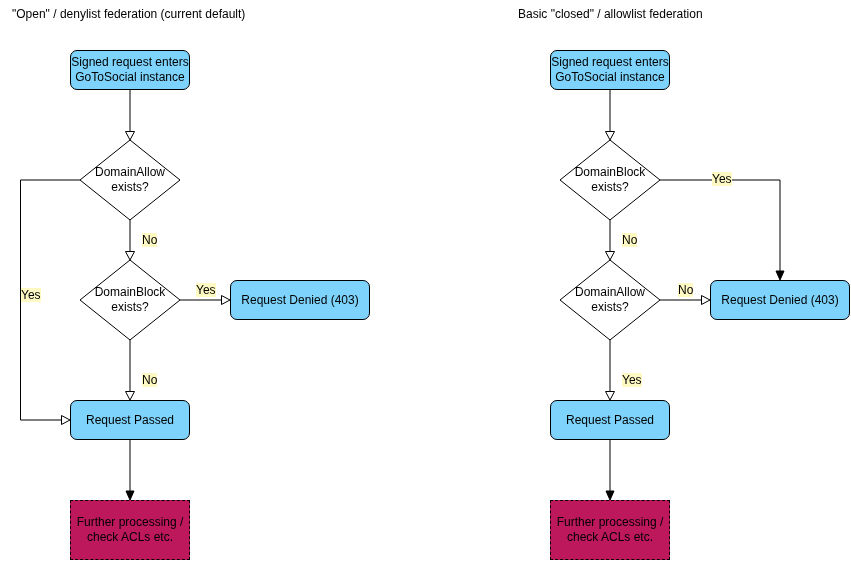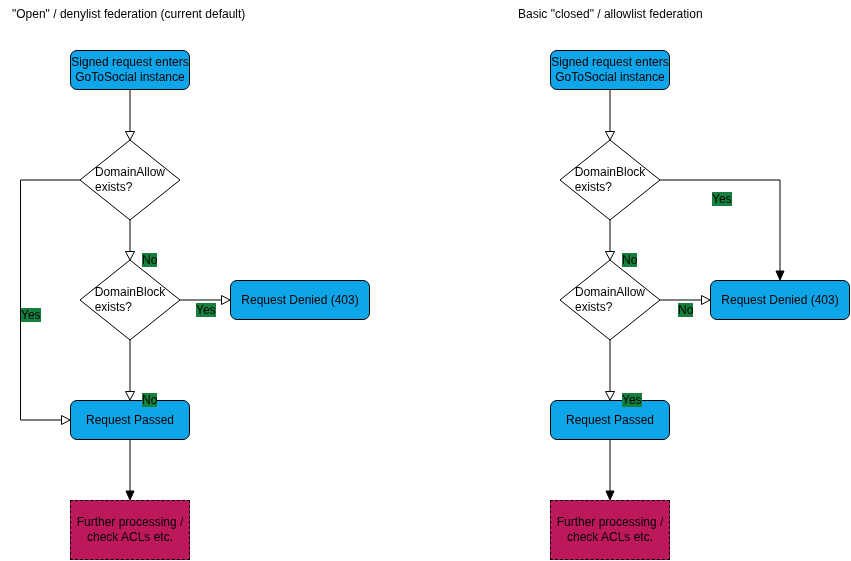--- a/index.html
+++ b/index.html
@@ -10,28 +10,28 @@
   svg.wires { position:absolute; left:0; top:0; z-index:1; }
   .wire { stroke:#000000; stroke-width:1; fill:none; }
   .open-head { fill:#ffffff; stroke:#000000; stroke-width:1; stroke-linejoin:miter; }
   .fill-head { fill:#000000; stroke:#000000; stroke-width:1; }
   .diamond-shape { fill:#ffffff; stroke:#000000; stroke-width:1; }
   .node, .diamond-text, .edge-label, .chart-title { position:absolute; z-index:2; font-size:12px; }
   .node {
     box-sizing:border-box; display:flex; align-items:center; justify-content:center;
     text-align:center; line-height:15px; white-space:pre-line;
   }
-  .rounded { border:1px solid #000000; border-radius:7px; background:#0ea5e9; }
+  .rounded { border:1px solid #000000; border-radius:7px; background:#7dd3fc; }
   .dashed  { border:1px dashed #000000; background:#be185d; }
   .diamond-text {
-    display:flex; align-items:center; justify-content:center; text-align:left;
+    display:flex; align-items:center; justify-content:center; text-align:center;
     line-height:15px; white-space:pre-line; background:transparent;
   }
   .chart-title { line-height:14px; white-space:nowrap; }
-  .edge-label { line-height:14px; background:#15803d; white-space:nowrap;margin-top:20px; }
+  .edge-label { line-height:14px; background:#fef9c3; white-space:nowrap; }
 </style>
 </head>
 <body>
 
 <div class="canvas">
 
   <svg class="wires" width="851" height="561">
 
     <path class="wire" d="M130 90 V131"></path>
     <path class="wire" d="M130 220 V251"></path>

